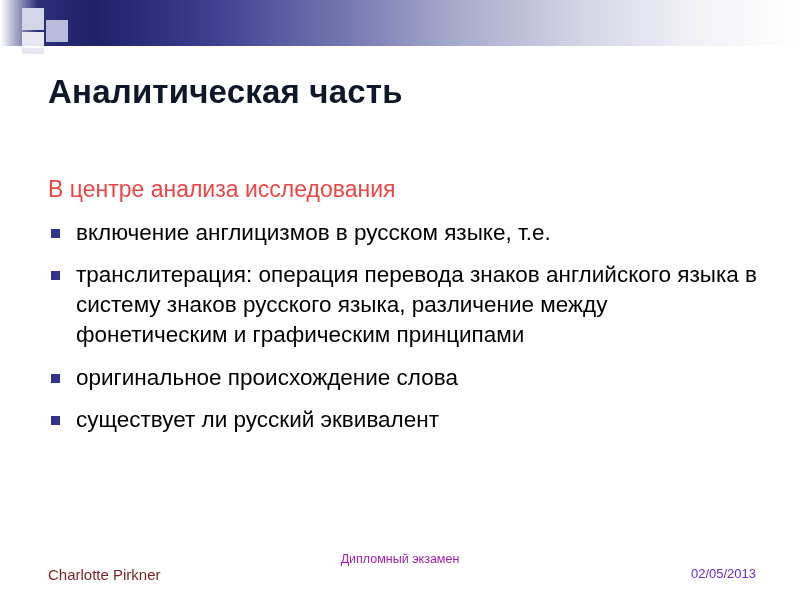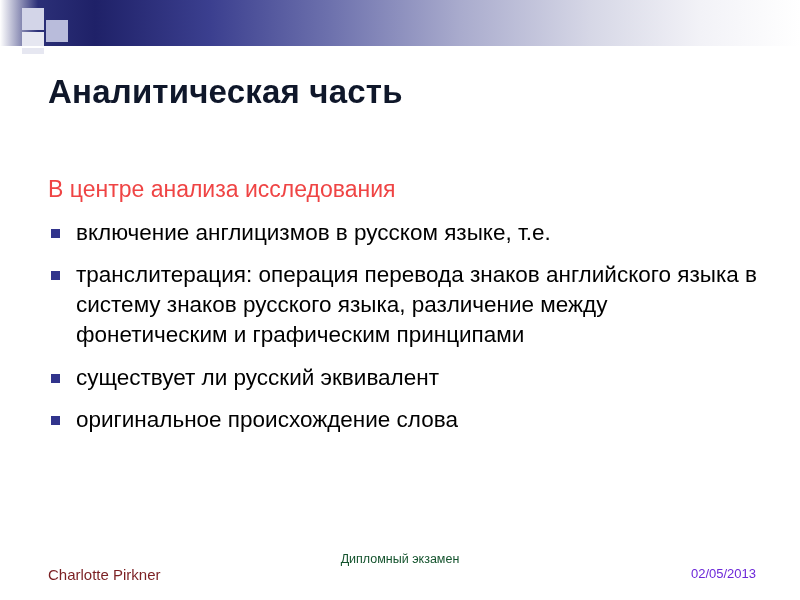--- a/index.html
+++ b/index.html
@@ -116,21 +116,21 @@
     font-size: 15px;
     color: #7b1f22;
   }
   .footer-center {
     position: absolute;
     left: 0;
     top: -14px;
     width: 800px;
     text-align: center;
     font-size: 12.5px;
-    color: #14532d;
+    color: #a21caf;
   }
   .footer-right {
     position: absolute;
     right: 44px;
     top: 0;
     font-size: 13px;
     color: #6d28d9;
   }
 </style>
 </head>
@@ -151,25 +151,25 @@
     <li>
       <span class="marker"></span>
       <span>включение англицизмов в русском языке, т.е.</span>
     </li>
     <li>
       <span class="marker"></span>
       <span>транслитерация: операция перевода знаков английского языка в систему знаков русского языка, различение между фонетическим и графическим принципами</span>
     </li>
     <li>
       <span class="marker"></span>
-      <span>существует ли русский эквивалент</span>
+      <span>оригинальное происхождение слова</span>
     </li>
     <li>
       <span class="marker"></span>
-      <span>оригинальное происхождение слова</span>
+      <span>существует ли русский эквивалент</span>
     </li>
   </ul>
 </div>
 
 <div class="footer">
   <div class="footer-center">Дипломный экзамен</div>
   <div class="footer-left">Charlotte Pirkner</div>
   <div class="footer-right">02/05/2013</div>
 </div>
 

